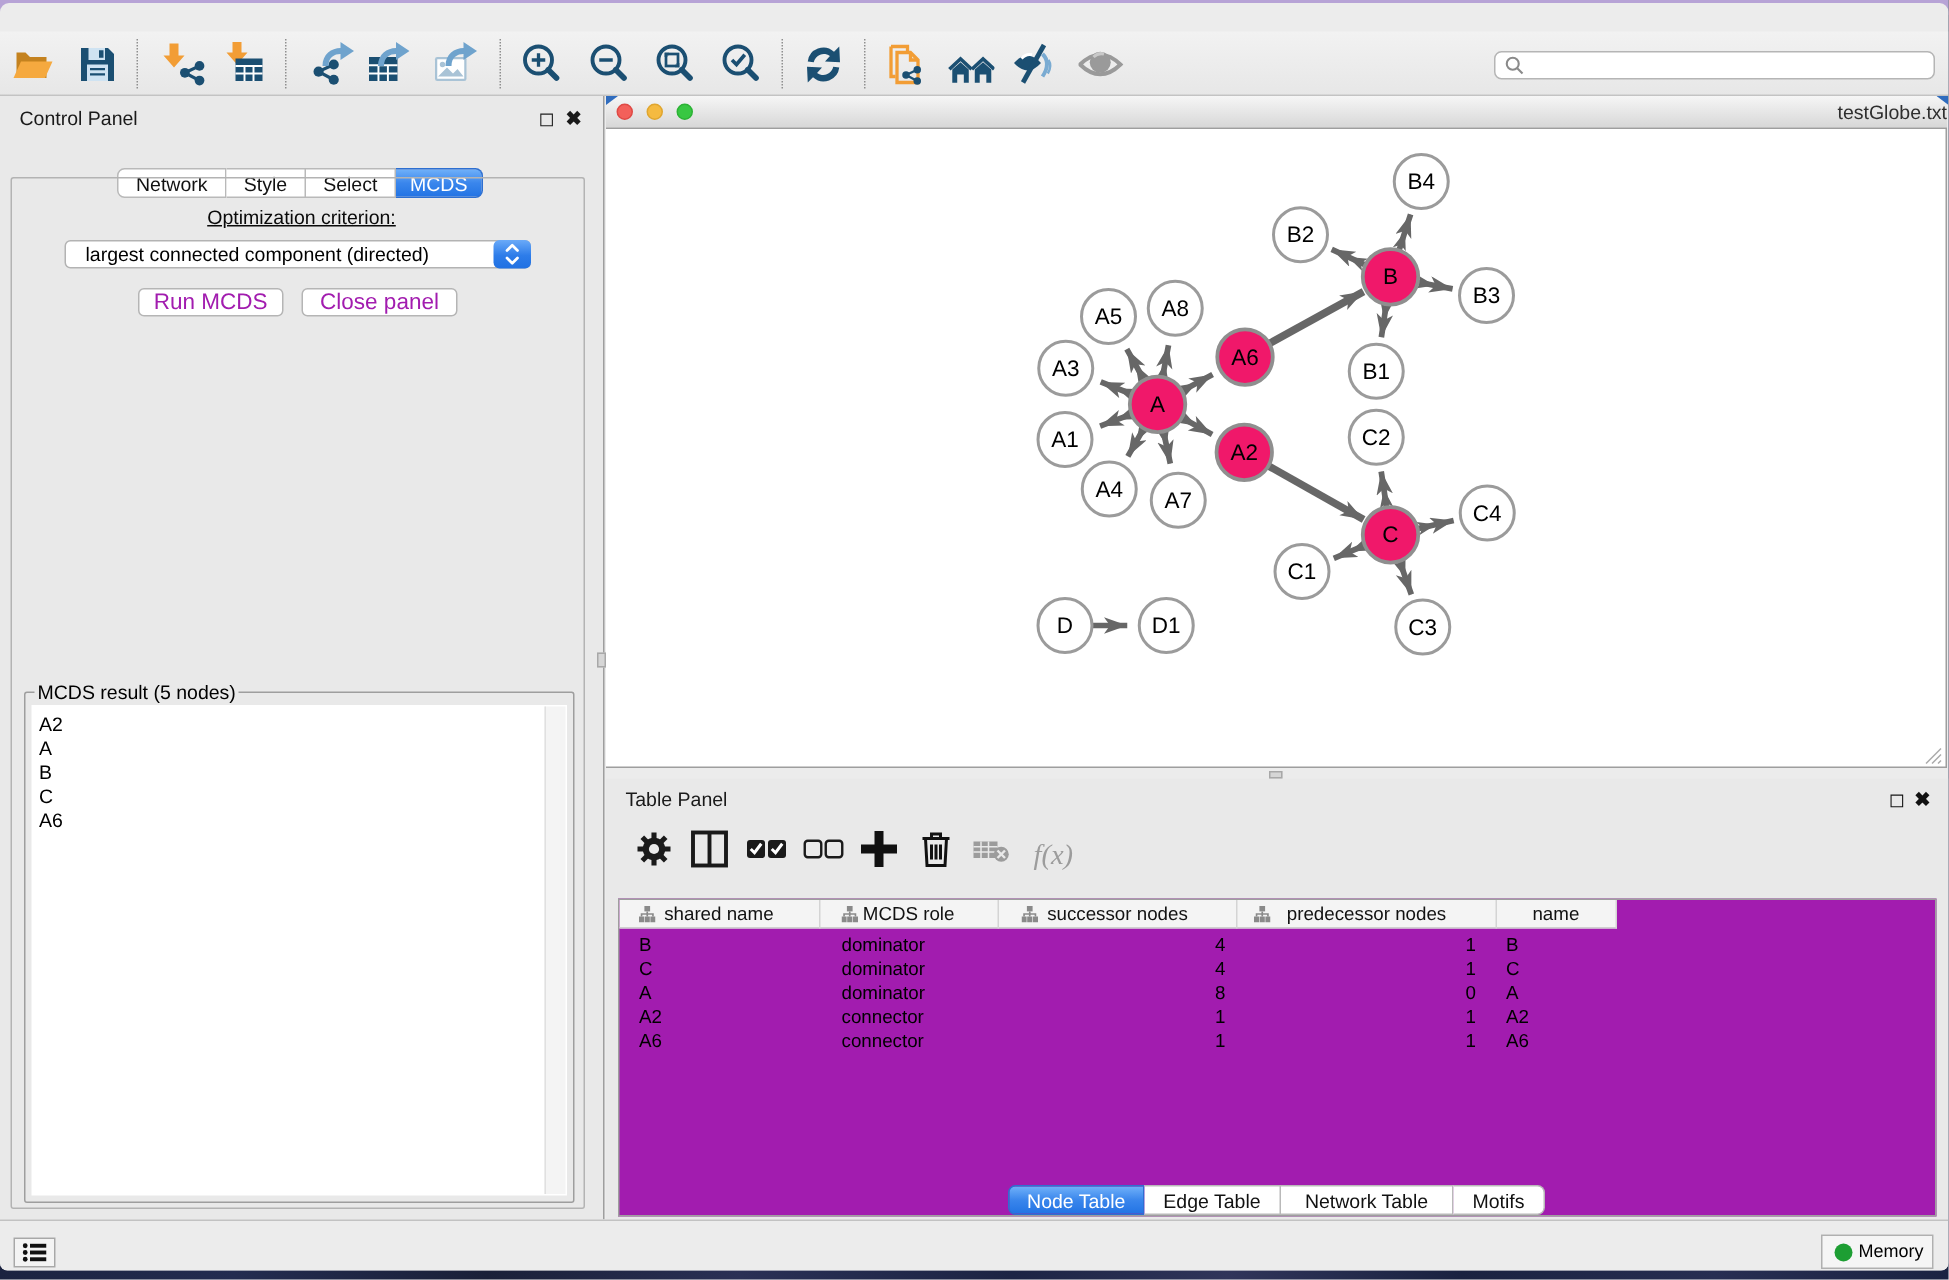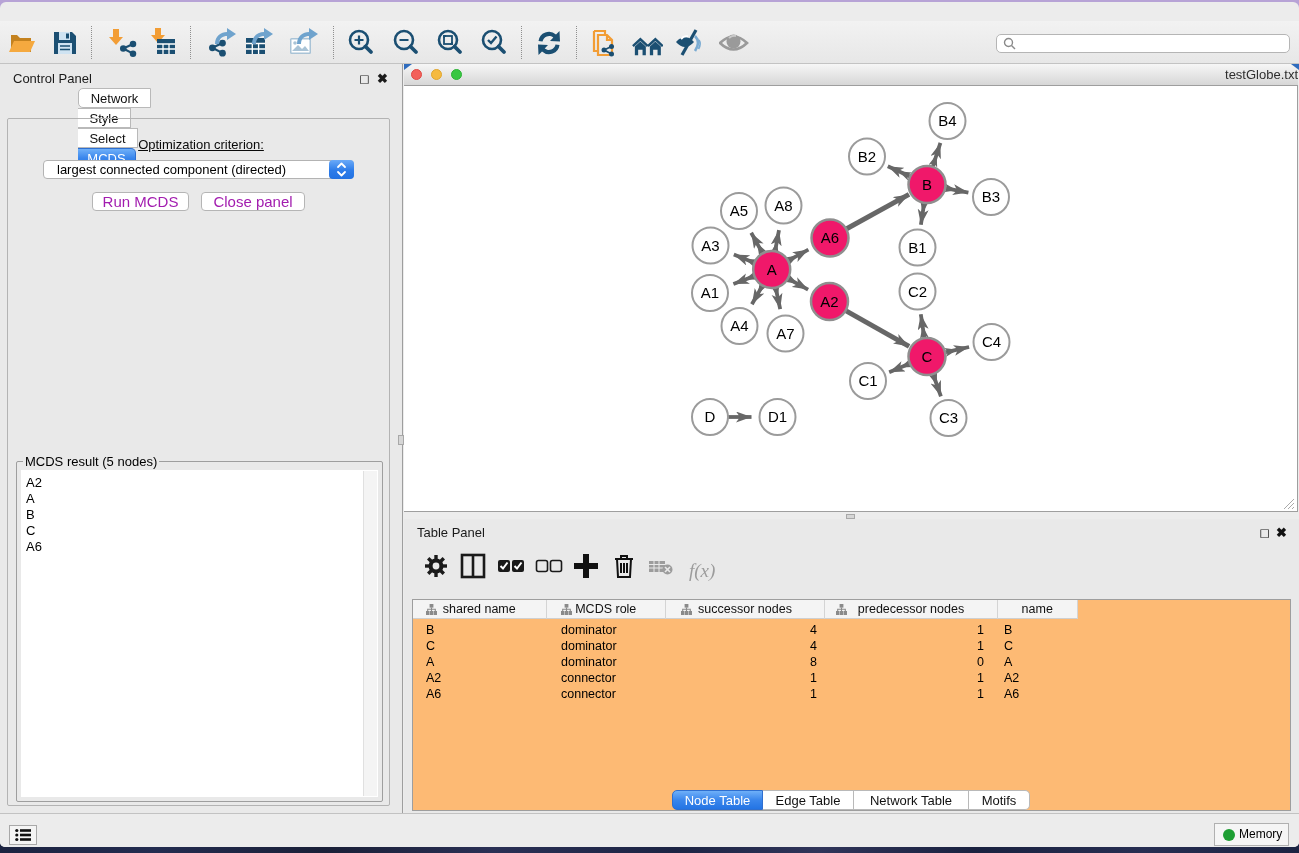--- a/index.html
+++ b/index.html
@@ -41,21 +41,21 @@
 
 #frame { position:absolute; left:404px; top:62px; width:895px; height:448px; }
 #ftitle { position:absolute; top:0; left:0; right:1px; height:22px; background:linear-gradient(#f6f6f6,#d7d7d7); border-bottom:1px solid #9e9e9e; }
 #ftitle .tl { width:11px; height:11px; top:5px; }
 #ftitle .t { position:absolute; width:100%; text-align:right; font-size:13px; line-height:22px; color:#2e2e2e; }
 #canvas { position:absolute; left:0; top:22px; right:1px; bottom:0; background:#fff; border-right:1px solid #9e9e9e; border-bottom:1px solid #9e9e9e; }
 
 #tpanel { position:absolute; left:404px; top:517px; right:0; bottom:34px; background:#e9e9e9; }
 #tphead .tit { position:absolute; left:13px; top:6px; font-size:13px; color:#1a1a1a; }
 #ttools { position:absolute; top:26px; left:8px; right:8px; height:50px; }
-#ttable { position:absolute; left:8px; top:80px; right:8px; height:212px; background:#fdba74; border:1px solid #9e9e9e; font-size:12.5px; }
+#ttable { position:absolute; left:8px; top:80px; right:8px; height:212px; background:#a21caf; border:1px solid #9e9e9e; font-size:12.5px; }
 #thead { position:absolute; top:0; left:0; height:19px; background:#f4f4f4; border-bottom:1px solid #cfcfcf; }
 .hcell { position:absolute; top:0; height:19px; border-right:1px solid #d4d4d4; text-align:center; font-size:12.5px; line-height:19px; color:#111; }
 .trow { position:absolute; height:16px; line-height:16px; color:#000; }
 .tabs2 { position:absolute; }
 
 #status { position:absolute; left:0; right:0; bottom:0; height:34px; background:#ececec; border-top:1px solid #c2c2c2; }
 #listbtn { position:absolute; left:9px; top:11px; width:28px; height:20px; background:#f4f4f4; border:1px solid #a8a8a8; }
 #membtn { position:absolute; right:10px; top:9px; width:75px; height:23px; background:#f5f5f5; border:1px solid #b0b0b0; font-size:12px; line-height:21px; color:#000; }
 #membtn .dot { position:absolute; left:8px; top:5px; width:12px; height:12px; border-radius:50%; background:#1d9e33; }
 #membtn .mt { position:absolute; left:24px; }
@@ -215,21 +215,21 @@
           <line x1="8.5" y1="8.5" x2="12" y2="12" stroke="#8a8a8a" stroke-width="1.4"></line>
         </svg>
       </div>
   </div>
   <div id="cpanel">
     <div id="cphead">
       <span>Control Panel</span>
       <span class="wbtn" style="left:359px;top:7px;">◻</span>
       <span class="wbtn" style="left:377px;top:7px;font-weight:bold;">✖</span>
     </div>
-    <div class="tabs" style="left:78px;top:24px;flex-direction:column;">
+    <div class="tabs" style="left:78px;top:48px;">
       <div class="tab first" style="width:73px;">Network</div>
       <div class="tab" style="width:53px;">Style</div>
       <div class="tab" style="width:60px;">Select</div>
       <div class="tab sel last" style="width:58px;">MCDS</div>
     </div>
     <div id="cpbox"></div>
     <div id="optlabel">Optimization criterion:</div>
     <div id="dropdown">
       <div class="txt">largest connected component (directed)</div>
       <div class="cap"><svg width="25" height="19" viewBox="0 0 25 19">

